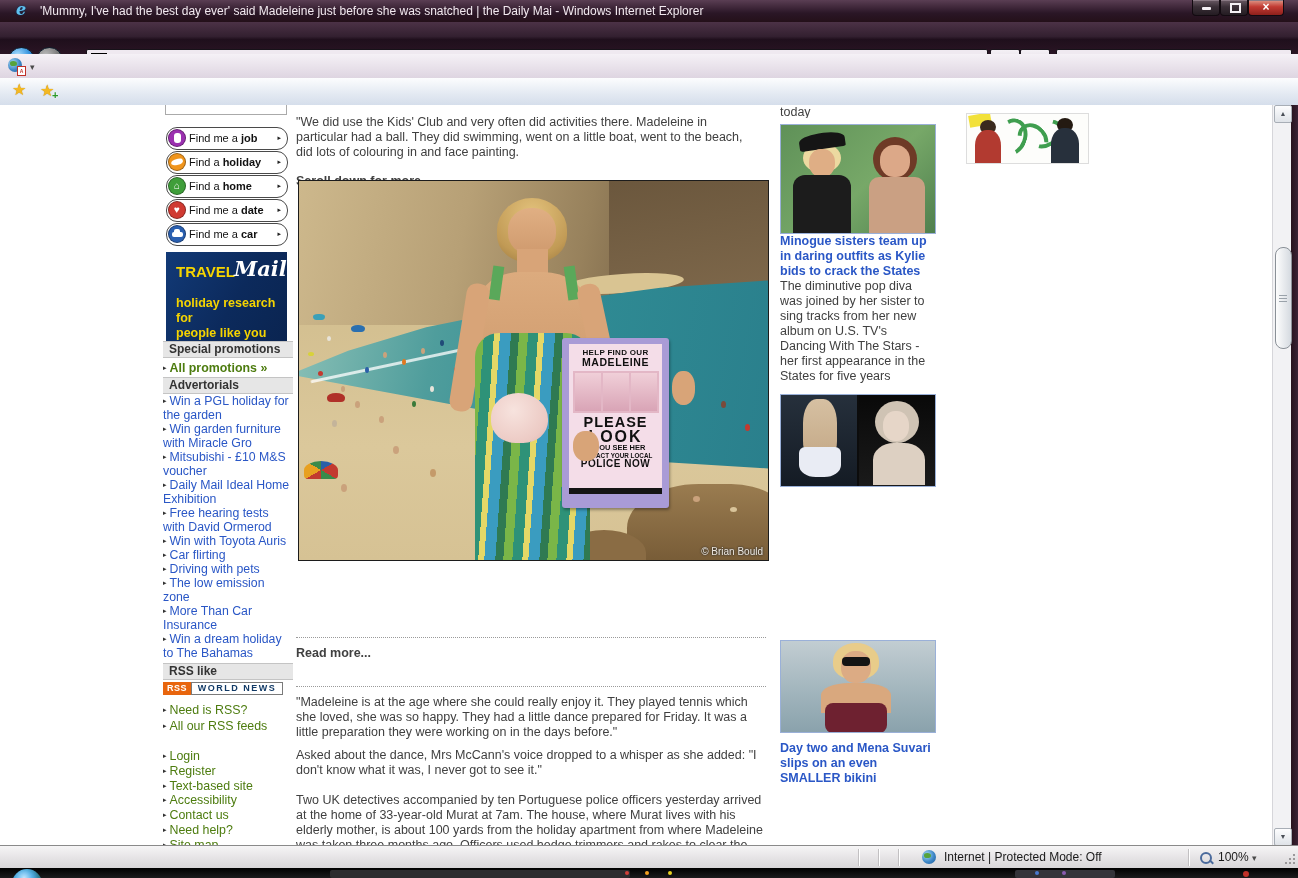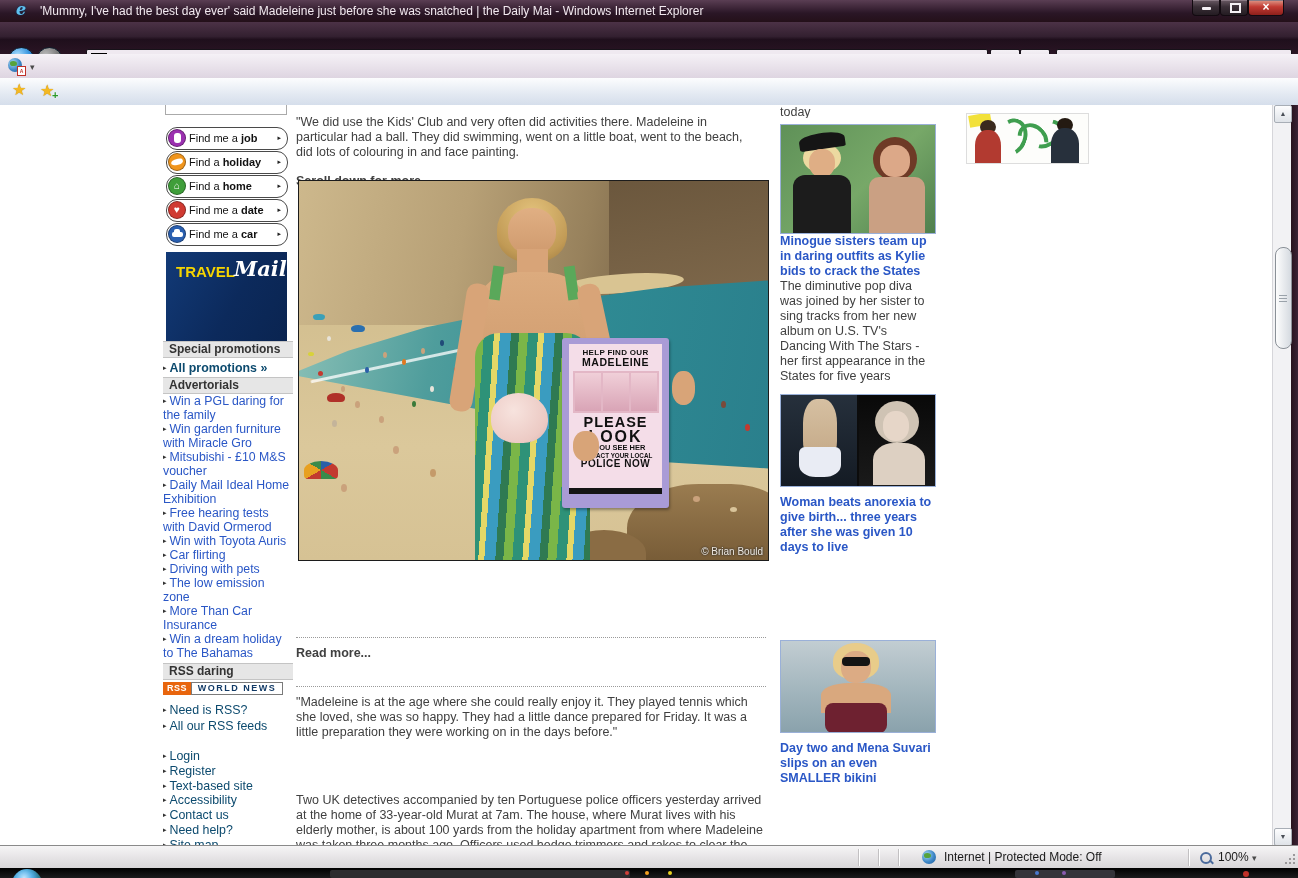--- a/index.html
+++ b/index.html
@@ -111,21 +111,21 @@
   .ic-swoosh{position:absolute;left:2px;top:5px;width:12px;height:6px;background:#fff;border-radius:60% 40% 50% 50%;transform:rotate(-12deg);}
 
   .travelmail{left:166px;top:147px;width:121px;height:96px;background:linear-gradient(120deg,#123a77 0%,#0c2a5c 55%,#0a2450 100%);}
   .tm-travel{position:absolute;left:10px;top:12px;color:#f5d400;font:700 15px/15px "Liberation Sans",sans-serif;}
   .tm-mail{position:absolute;left:68px;top:6px;color:#fff;font:italic 700 21px/21px "DejaVu Serif",serif;}
   .tm-tag{position:absolute;left:10px;top:44px;color:#f5d400;font:700 12.5px/15px "Liberation Sans",sans-serif;}
 
   .shead{left:163px;width:124px;height:15px;background:#e6e6e6;border-top:1px solid #c4c4c4;border-bottom:1px solid #c4c4c4;
     color:#333;font:700 12px/15px "Liberation Sans",sans-serif;padding-left:6px;box-sizing:content-box;}
   .sbullet{color:#333;font-size:7px;vertical-align:2px;margin-right:3px;}
-  .slink{color:#0c4a6e;font-weight:700;font-size:12.4px;}
+  .slink{color:#4d7c0f;font-weight:700;font-size:12.4px;}
   .advlist{left:163px;top:289px;width:127px;color:#2a57c6;font-size:12.3px;line-height:14px;}
   .advlist .item{margin-bottom:0;}
   .sitelist{left:163px;top:644px;width:127px;font-size:12.4px;line-height:13.8px;}
   .rssbadge{left:163px;top:577px;height:13px;}
   .rss-b1{position:absolute;left:0;top:0;width:28px;height:13px;background:#e8650d;color:#fff;
     font:700 9px/13px "Liberation Sans",sans-serif;text-align:center;letter-spacing:.5px;}
   .rss-b2{position:absolute;left:28px;top:0;width:90px;height:11px;border:1px solid #7a7a7a;background:#fff;color:#123a66;
     font:700 9px/11px "Liberation Sans",sans-serif;text-align:center;letter-spacing:1.5px;}
 
   
@@ -358,43 +358,44 @@
       <span class="ic" style="background:#2a5fb0;">
           <i class="ic-car"></i>
         </span>
       <span class="lbl"><span>Find me a </span><b>car</b></span>
       <span class="arr">▸</span>
     </div>
 
     <div class="abs travelmail">
       <span class="tm-travel">TRAVEL</span>
       <span class="tm-mail">Mail</span>
+      <div class="tm-tag"><span>holiday research for</span><br><span>people like you</span></div>
     </div>
 
     <div class="abs shead" style="top:236px;">Special promotions</div>
     <div class="abs" style="left:163px;top:253px;">
       <span class="sbullet">▸</span><span class="slink">All promotions »</span>
     </div>
 
     <div class="abs shead" style="top:272px;">Advertorials</div>
     <div class="abs advlist">
-      <div class="item"><span class="sbullet">▸</span><span>Win a PGL daring for the family</span></div>
+      <div class="item"><span class="sbullet">▸</span><span>Win a PGL holiday for the garden</span></div>
       <div class="item"><span class="sbullet">▸</span><span>Win garden furniture with Miracle Gro</span></div>
       <div class="item"><span class="sbullet">▸</span><span>Mitsubishi - £10 M&amp;S voucher</span></div>
       <div class="item"><span class="sbullet">▸</span><span>Daily Mail Ideal Home Exhibition</span></div>
       <div class="item"><span class="sbullet">▸</span><span>Free hearing tests with David Ormerod</span></div>
       <div class="item"><span class="sbullet">▸</span><span>Win with Toyota Auris</span></div>
       <div class="item"><span class="sbullet">▸</span><span>Car flirting</span></div>
       <div class="item"><span class="sbullet">▸</span><span>Driving with pets</span></div>
       <div class="item"><span class="sbullet">▸</span><span>The low emission zone</span></div>
       <div class="item"><span class="sbullet">▸</span><span>More Than Car Insurance</span></div>
       <div class="item"><span class="sbullet">▸</span><span>Win a dream holiday to The Bahamas</span></div>
     </div>
 
-    <div class="abs shead" style="top:558px;">RSS daring</div>
+    <div class="abs shead" style="top:558px;">RSS like</div>
     <div class="abs rssbadge">
       <span class="rss-b1">RSS</span>
       <span class="rss-b2">WORLD NEWS</span>
     </div>
     <div class="abs" style="left:163px;top:595px;"><span class="sbullet">▸</span><span class="slink" style="font-weight:400;">Need is RSS?</span></div>
     <div class="abs" style="left:163px;top:611px;"><span class="sbullet">▸</span><span class="slink" style="font-weight:400;">All our RSS feeds</span></div>
 
     <div class="abs sitelist">
       <div><span class="sbullet">▸</span><span class="slink" style="font-weight:400;">Login</span></div>
       <div><span class="sbullet">▸</span><span class="slink" style="font-weight:400;">Register</span></div>
@@ -475,20 +476,21 @@
       </div>
       <div class="w-hand1"></div>
       <div class="w-hand2"></div>
       <div class="credit">© Brian Bould</div>
     </div>
 
     <div class="abs dotline" style="top:532px;"></div>
     <div class="abs mtext readmore">Read more...</div>
     <div class="abs dotline" style="top:581px;"></div>
     <div class="abs mtext para2">"Madeleine is at the age where she could really enjoy it. They played tennis which she loved, she was so happy. They had a little dance prepared for Friday. It was a little preparation they were working on in the days before."</div>
+    <div class="abs mtext para3">Asked about the dance, Mrs McCann's voice dropped to a whisper as she added: "I don't know what it was, I never got to see it."</div>
     <div class="abs mtext para4">Two UK detectives accompanied by ten Portuguese police officers yesterday arrived at the home of 33-year-old Murat at 7am. The house, where Murat lives with his elderly mother, is about 100 yards from the holiday apartment from where Madeleine was taken three months ago. Officers used hedge trimmers and rakes to clear the heavy</div>
 
     <div class="abs rc rc-x nowrap" style="top:0px;height:13px;">today</div>
 
     <div class="abs thumb t1">
       <span class="h1a"></span>
         <span class="cap"></span>
         <span class="f1a"></span>
         <span class="b1a"></span>
       <span class="h1b"></span>
@@ -500,21 +502,20 @@
 
     <div class="abs thumb t2">
       <span class="pnl1"></span>
         <span class="back"></span>
         <span class="pants"></span>
       <span class="pnl2"></span>
         <span class="curls"></span>
         <span class="f2"></span>
         <span class="sh2"></span>
     </div>
-    <div class="abs rc-head rc-x" style="top:390px;">Woman beats anorexia to give birth... three years after she was given 10 days to live</div>
 
     <div class="abs thumb t3">
       <span class="h3"></span>
         <span class="f3"></span>
         <span class="sg"></span>
         <span class="sh3"></span>
         <span class="bk"></span>
     </div>
     <div class="abs rc-head rc-x" style="top:636px;">Day two and Mena Suvari slips on an even SMALLER bikini</div>
 

